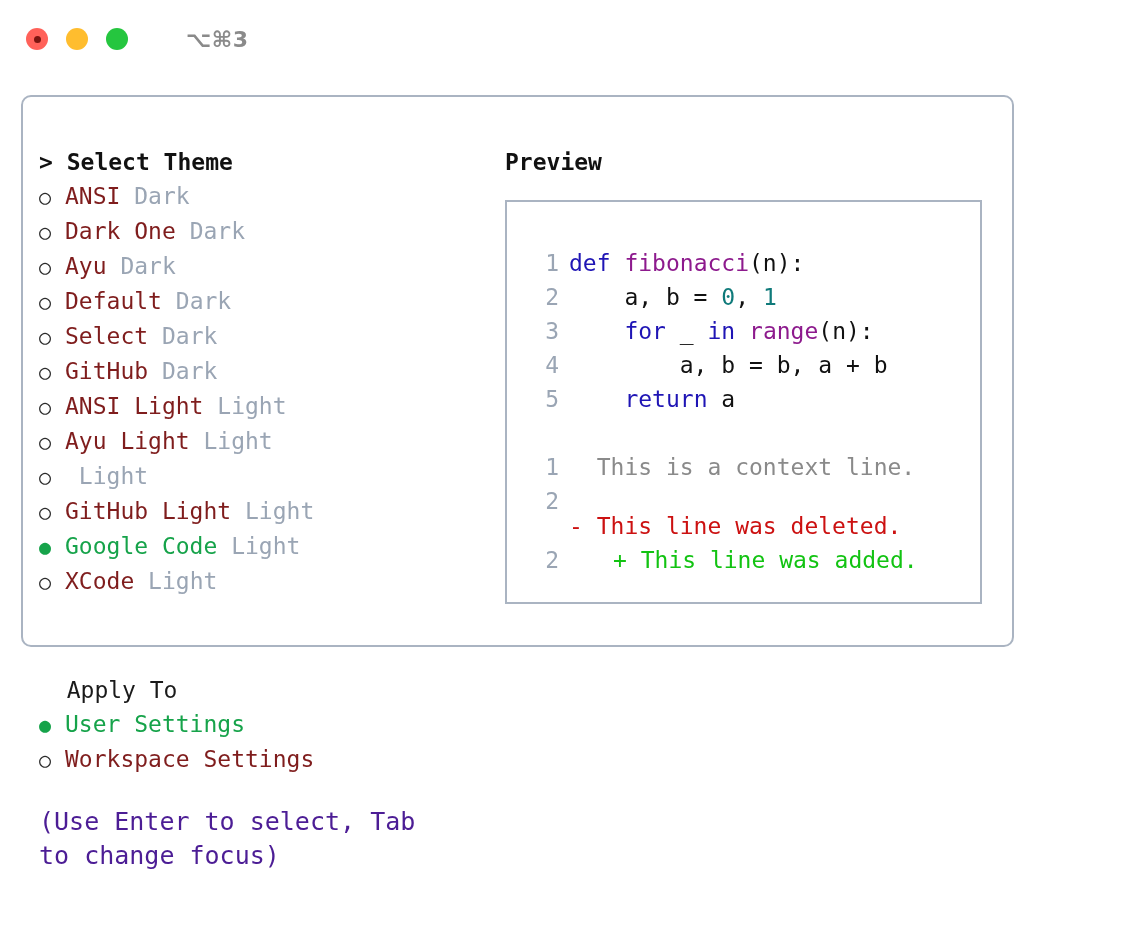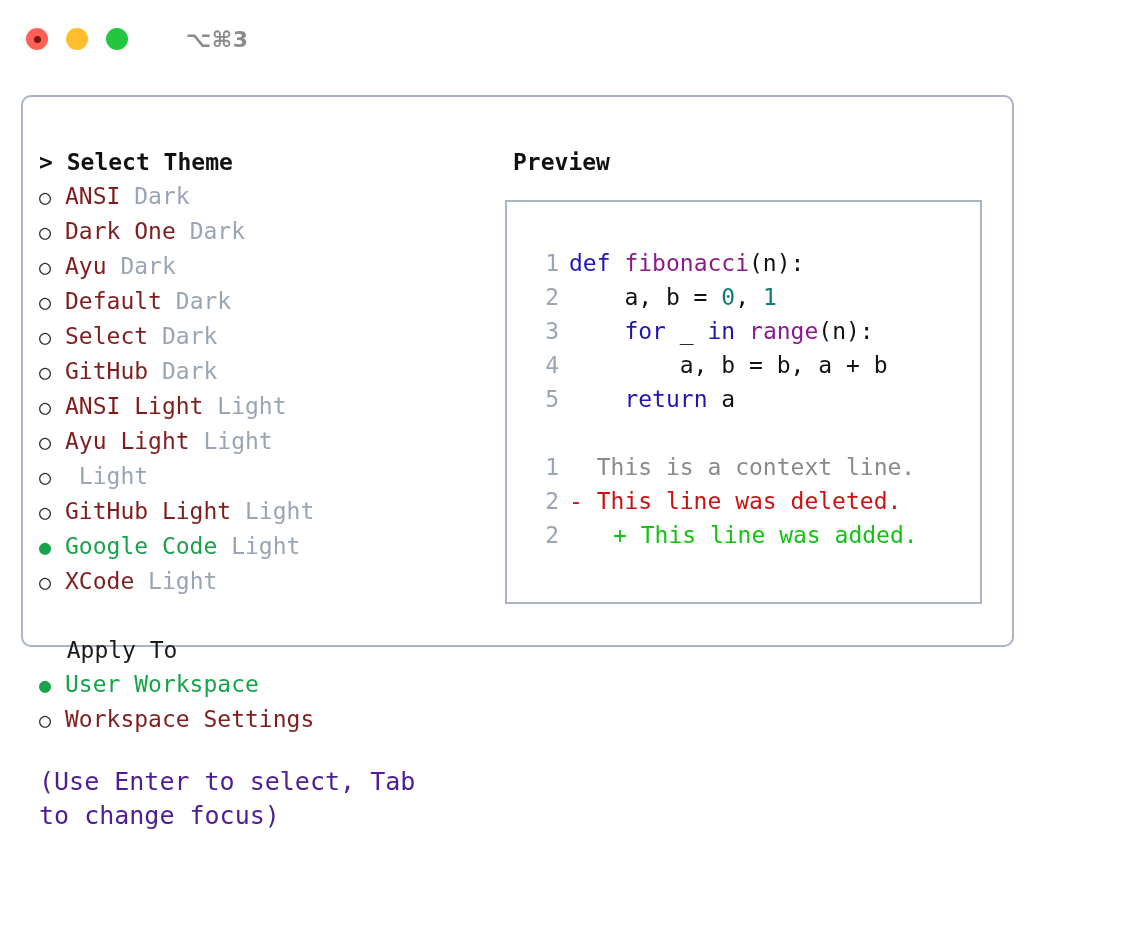--- a/index.html
+++ b/index.html
@@ -84,21 +84,21 @@
     padding: 48px 0 0 16px;
   }
 
   .section-header {
     font-size: 23px;
     font-weight: bold;
     color: #111111;
     line-height: 34px;
     white-space: pre;
   }
-  .section-header.unfocused { color: #1a1a1a; font-weight: normal; }
+  .section-header.unfocused { color: #1a1a1a; font-weight: normal; margin-top: 40px; }
 
   .opt-row {
     display: flex;
     align-items: baseline;
     line-height: 34px;
     font-size: 23px;
     white-space: pre;
   }
   .opt-marker {
     width: 26px;
@@ -125,21 +125,21 @@
   #right-col {
     flex: 1;
     padding: 48px 0 0 2px;
   }
 
   #preview-title {
     font-size: 23px;
     font-weight: bold;
     color: #111111;
     line-height: 34px;
-    margin-left: 8px;
+    margin-left: 0;
   }
 
   #preview-box {
     margin-top: 21px;
     width: 477px;
     height: 404px;
     border: 2px solid #aab4c2;
     background: #ffffff;
     padding: 44px 0 0 18px;
   }
@@ -161,21 +161,21 @@
 
   
   .tok-kw   { color: #1f15b5; }
   .tok-fn   { color: #8d1a8d; }
   .tok-num  { color: #0f7a7a; }
   .tok-pl   { color: #111111; }
 
   .blank-line { height: 34px; }
 
   .diff-ctx { color: #8a8a8a; }
-  .diff-del { color: #cc1111; }
+  .diff-del { color: #cc1111; margin-top: 25px; }
   .diff-add { color: #12c312; margin-left: 44px; }
 </style>
 </head>
 <body>
 
 <div id="window-root">
 
   <div id="titlebar">
     <div class="traffic-light tl-close"></div>
     <div class="traffic-light tl-min"></div>
@@ -203,21 +203,21 @@
             <div class="opt-row"><span class="opt-marker">○</span><span class="opt-label">GitHub Light</span><span class="opt-badge"> Light</span></div>
             <div class="opt-row"><span class="opt-marker selected">●</span><span class="opt-label selected">Google Code</span><span class="opt-badge"> Light</span></div>
             <div class="opt-row"><span class="opt-marker">○</span><span class="opt-label">XCode</span><span class="opt-badge"> Light</span></div>
           </div>
 
         <div class="spacer-block"></div>
 
         <div class="section-header unfocused">  Apply To</div>
 
         <div id="apply-list">
-            <div class="opt-row"><span class="opt-marker selected">●</span><span class="opt-label selected">User Workspace</span></div>
+            <div class="opt-row"><span class="opt-marker selected">●</span><span class="opt-label selected">User Settings</span></div>
             <div class="opt-row"><span class="opt-marker">○</span><span class="opt-label">Workspace Settings</span></div>
           </div>
 
         <div id="hint-text">(Use Enter to select, Tab to change focus)</div>
       </div>
 
       <div id="right-col">
         <div id="preview-title">Preview</div>
 
         <div id="preview-box">

